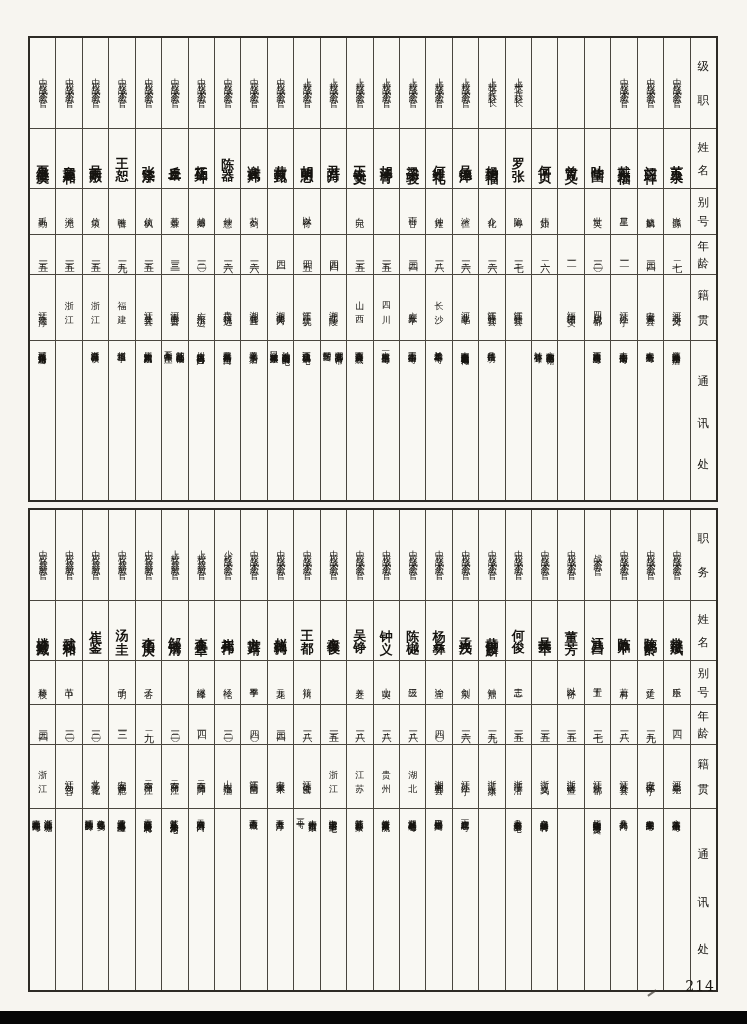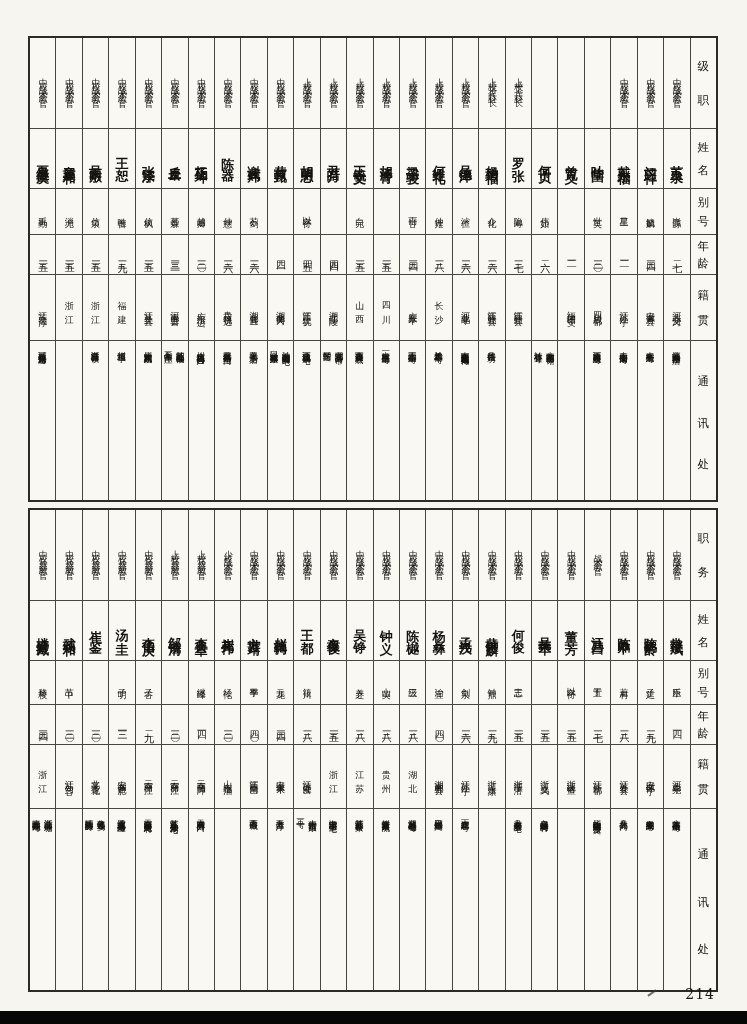--- a/index.html
+++ b/index.html
@@ -77,21 +77,21 @@
     justify-content:space-evenly;
     align-items:center;
     font-size:11.5px;
     font-weight:500;
   }
   .header-cell span{display:block;line-height:12px;}
 
   .page-number{
     position:absolute;
     right:32px;
-    bottom:22px;
+    bottom:30px;
     font-family:"DejaVu Serif",serif;
     font-size:14px;
     letter-spacing:1px;
     color:#1a1711;
   }
   .scan-mark{
     position:absolute;
     right:90px;
     bottom:30px;
     width:10px;height:2px;

